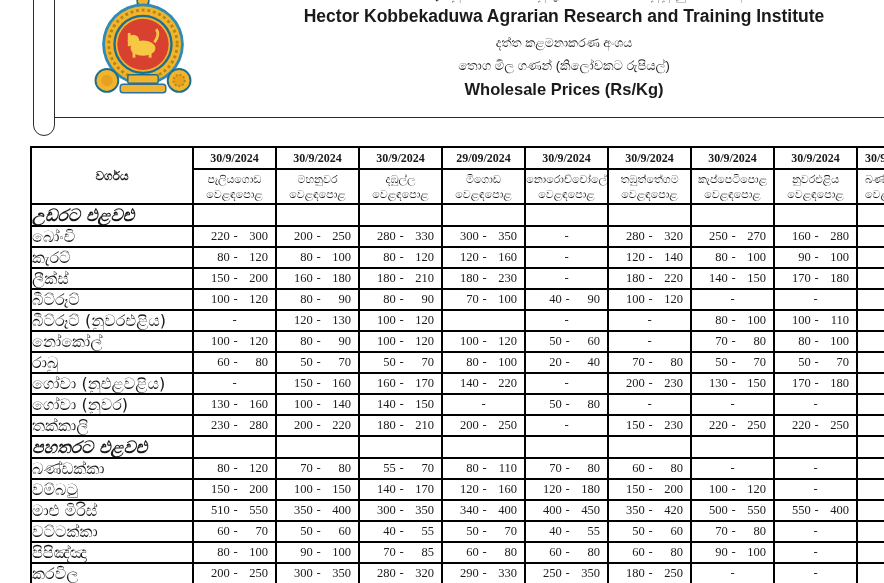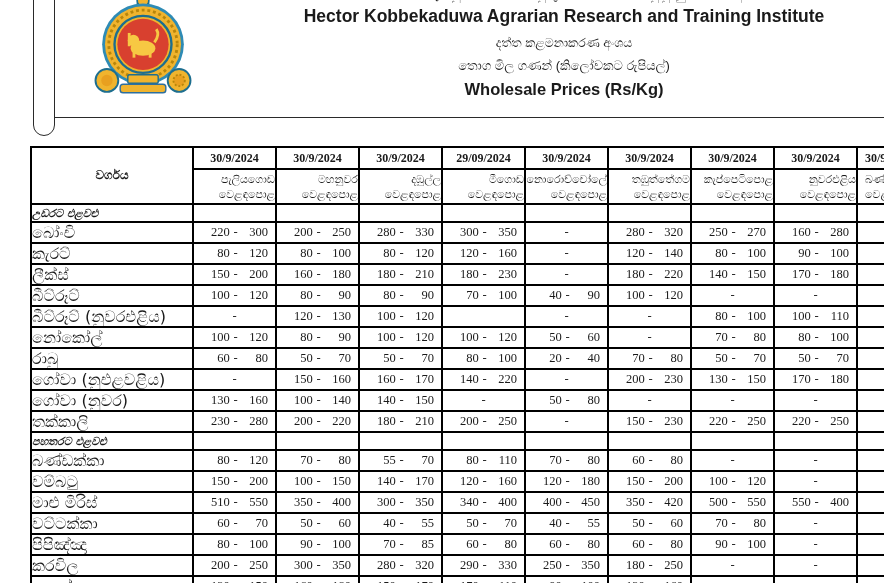--- a/index.html
+++ b/index.html
@@ -38,27 +38,27 @@
     font-size:12.5px;
   }
   table.price td{
     border:2px solid #000;padding:0;overflow:hidden;white-space:nowrap;
     vertical-align:middle;
   }
   tr.date-row td{height:20px;text-align:center;font-weight:bold;font-size:12px;}
   tr.date-row td.clip, tr.market-row td.clip{text-align:left;padding-left:7px;}
   td.item-head{
     vertical-align:bottom;text-align:center;font-size:13px;padding-bottom:3px;
-    font-family:Liberation Serif, serif;
+    font-family:Liberation Sans, sans-serif;
   }
-  tr.market-row td{height:33px;text-align:right;font-size:11px;line-height:15px;
+  tr.market-row td{height:33px;text-align:center;font-size:11px;line-height:15px;
     font-family:"DejaVu Sans","Liberation Sans",sans-serif;}
   tr.section-row td{height:16px;}
   td.section-label{
-    font-style:italic;font-weight:bold;font-size:11px;padding-left:4px;
+    font-style:italic;font-weight:bold;font-size:17px;padding-left:4px;
     font-family:"DejaVu Sans","Liberation Sans",sans-serif;
   }
   tr.data-row td{height:15.7px;}
   td.item{
     padding-left:4px;font-size:16px;
     font-family:"DejaVu Sans","Liberation Sans",sans-serif;
   }
   td.price-cell .pr{display:flex;align-items:center;width:100%;}
   td.price-cell .mn{flex:0 0 44%;text-align:right;}
   td.price-cell .ds{flex:0 0 8px;text-align:center;margin-left:2px;}

